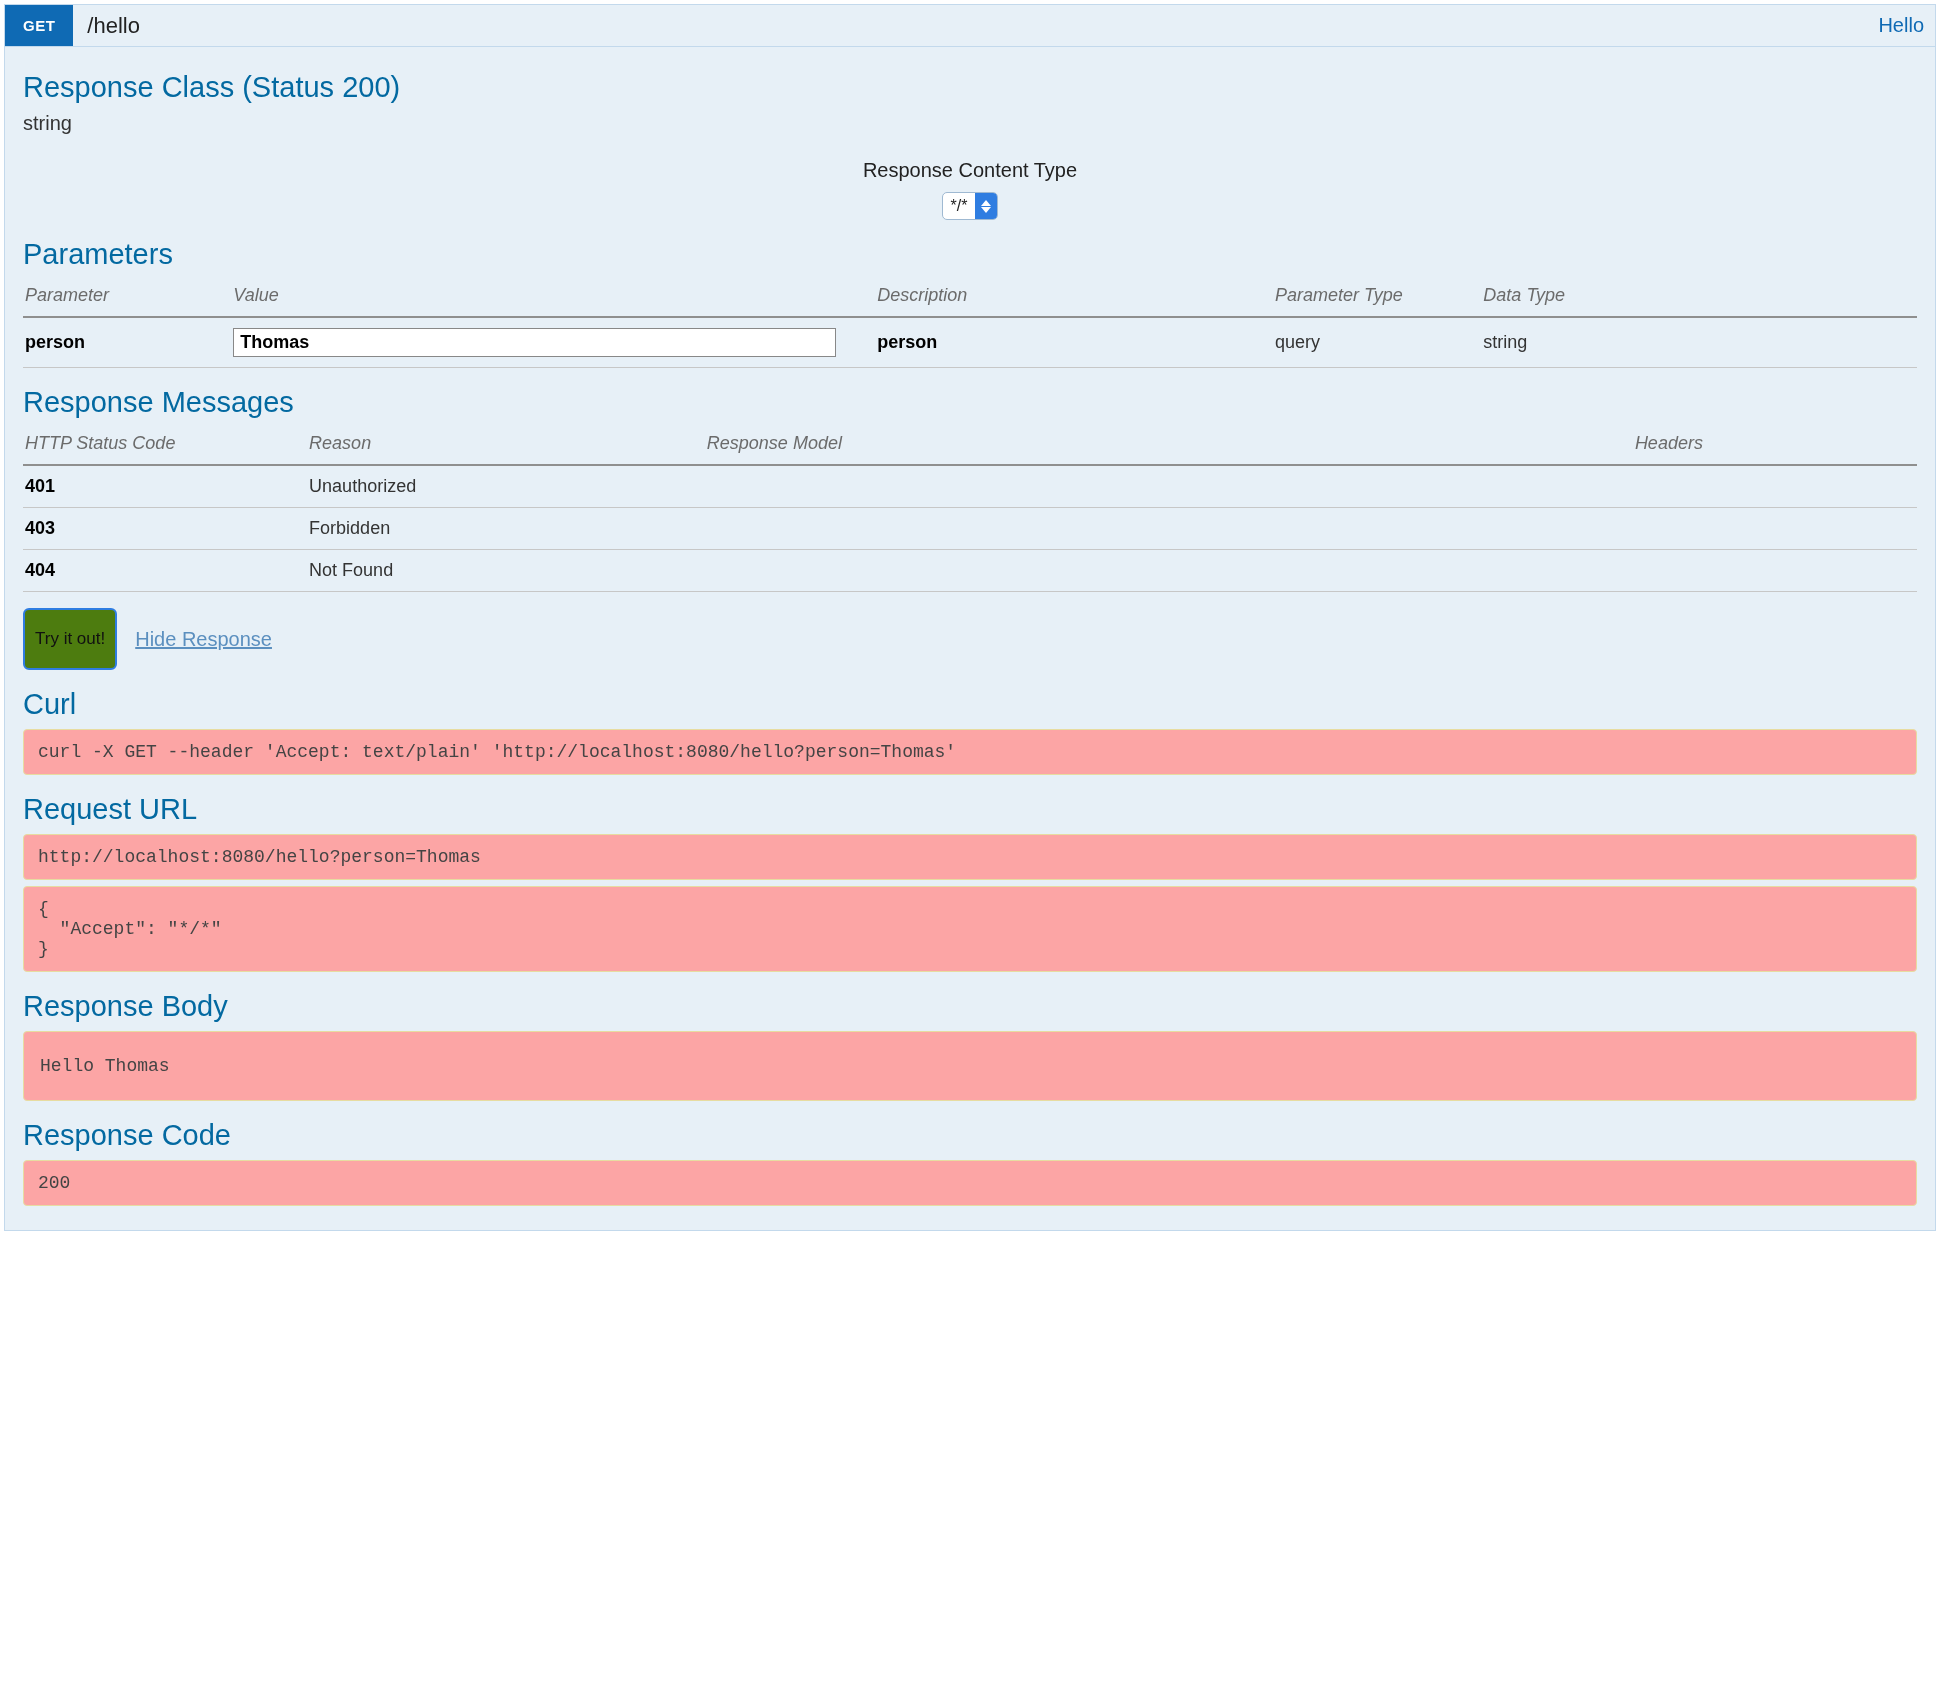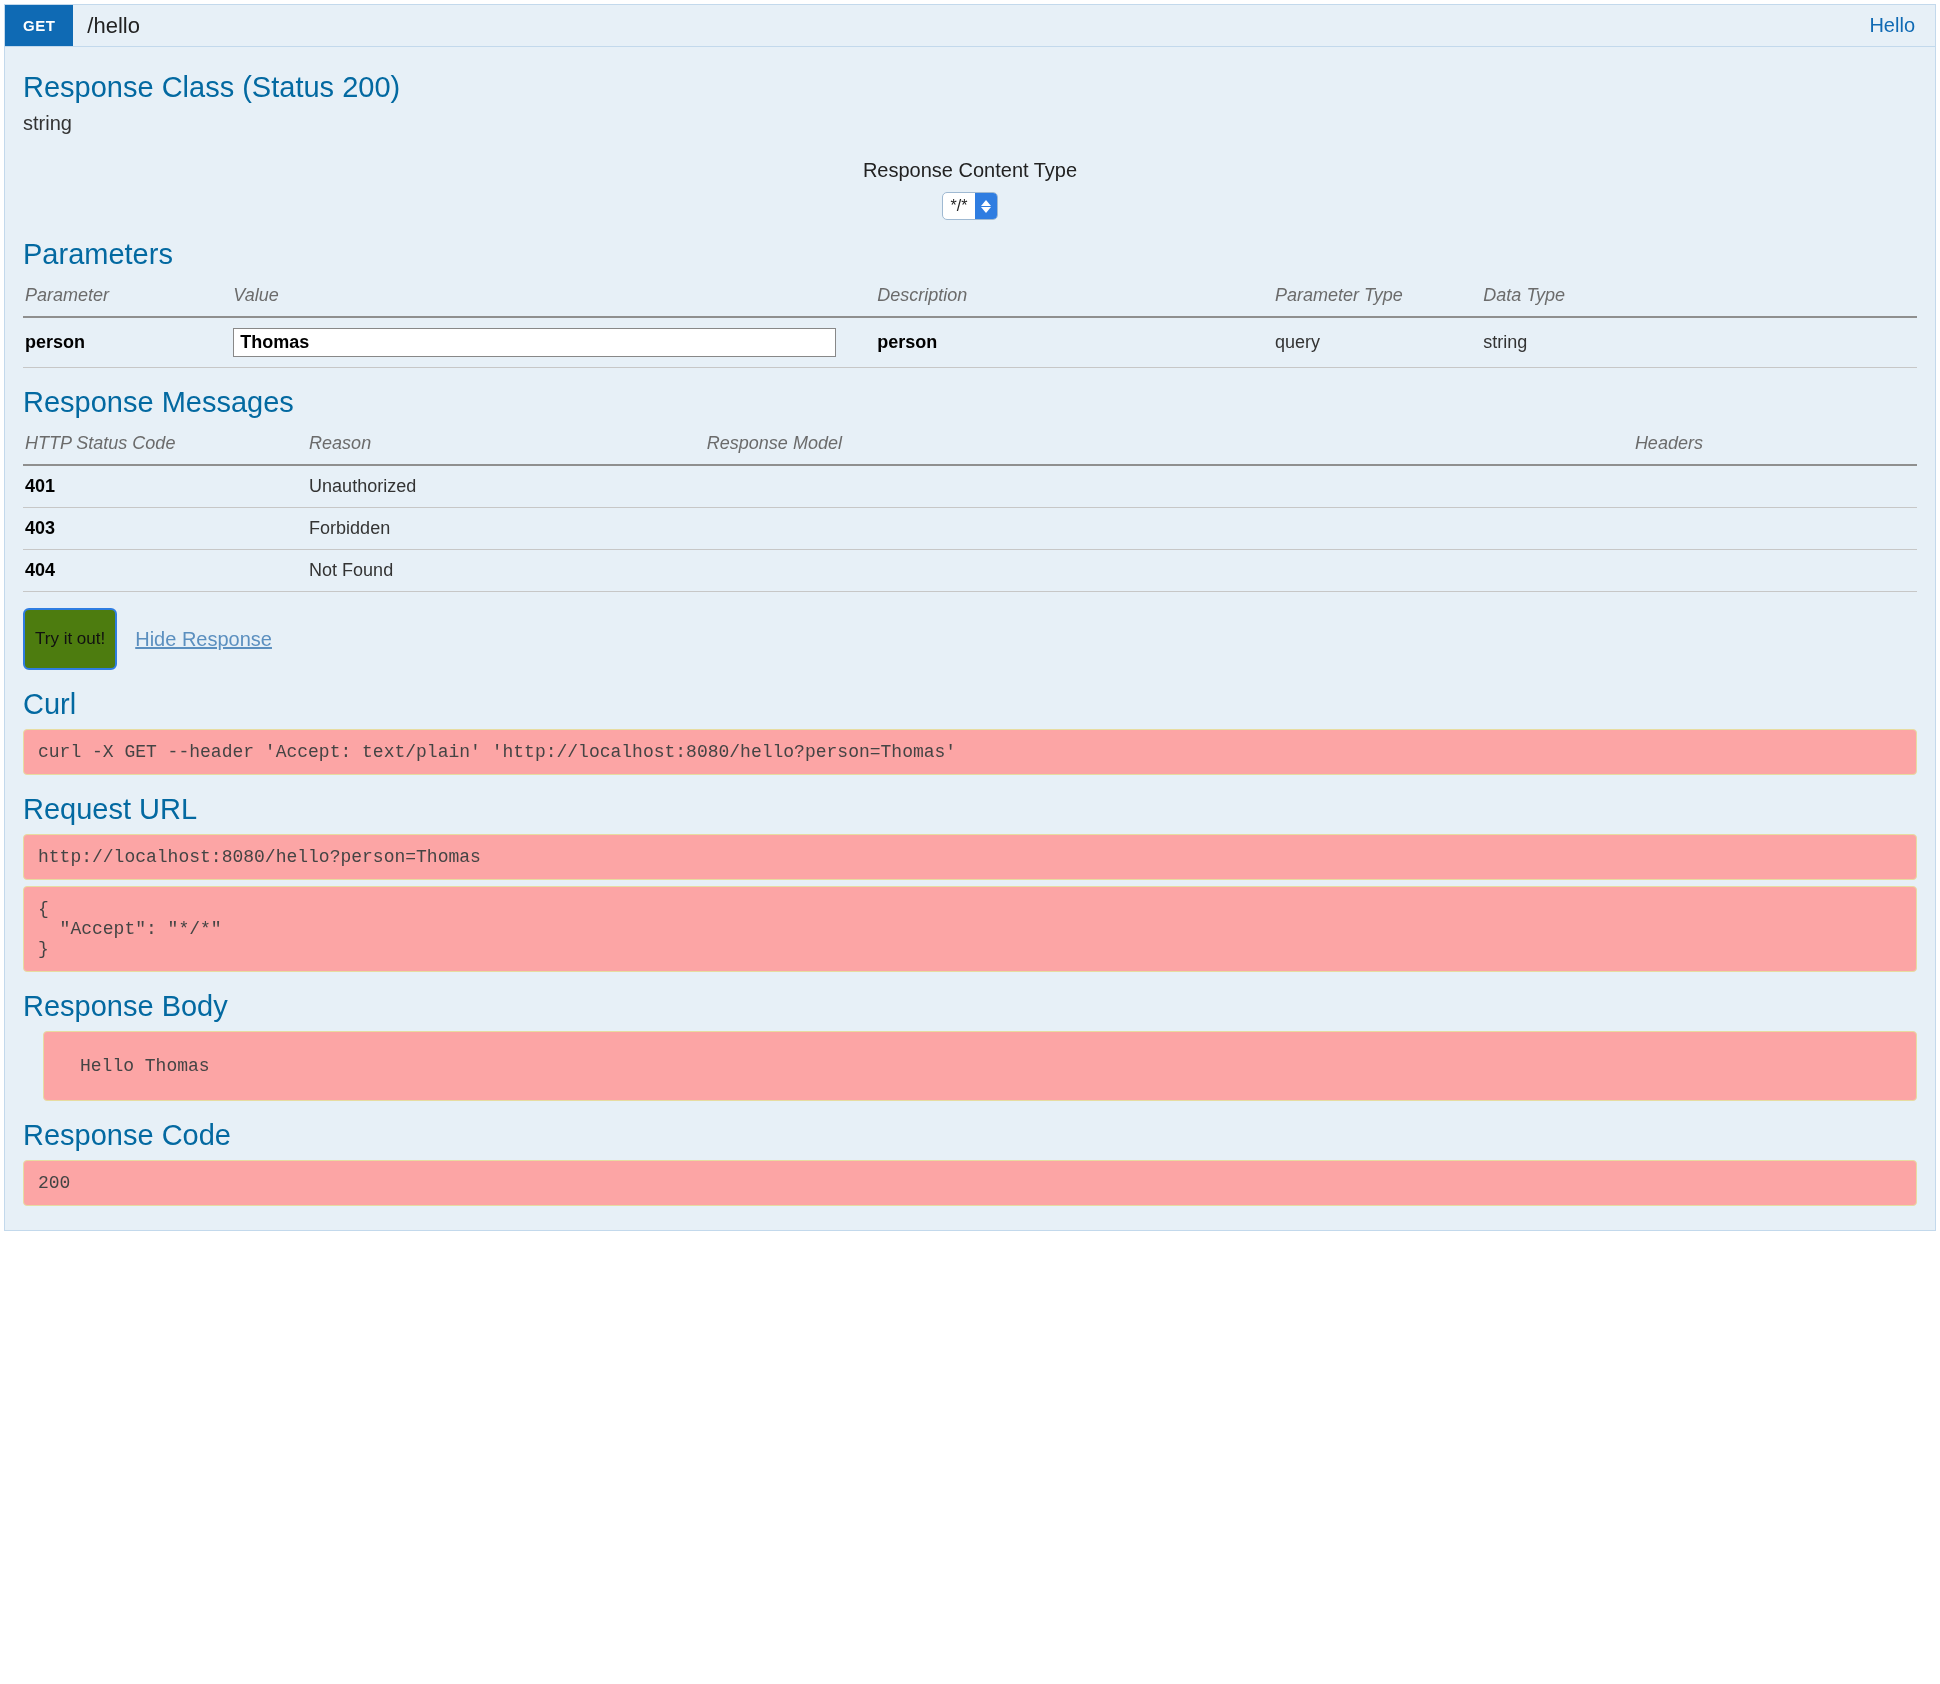--- a/index.html
+++ b/index.html
@@ -36,21 +36,21 @@
     }
     .op-path {
       font-family: "Helvetica Neue", Arial, sans-serif;
       font-size: 22px;
       color: #222;
       margin-left: 14px;
       font-weight: 400;
     }
     .op-tag {
       position: absolute;
-      right: 20px;
+      right: 11px;
       color: #0f6ab4;
       font-size: 20px;
     }
     .op-body {
       padding: 16px 18px 24px 18px;
     }
     .section-title {
       color: #0369a1;
       font-size: 29px;
       font-weight: 500;
@@ -165,21 +165,21 @@
       border: 1px solid #e7dca1;
       border-radius: 4px;
       padding: 12px 14px;
       font-family: "Menlo","Consolas","Courier New",monospace;
       font-size: 18px;
       color: #444;
       white-space: pre;
       overflow-x: auto;
       margin-top: 6px;
     }
-    .code-box.big { padding: 24px 36px; margin-left: 20px; }
+    .code-box.big { padding: 24px 16px; }
   </style>
 </head>
 <body>
 
 <div class="operation">
 
   <div class="op-header">
     <div class="http-method">GET</div>
     <div class="op-path">/hello</div>
     <div class="op-tag">Hello</div>

